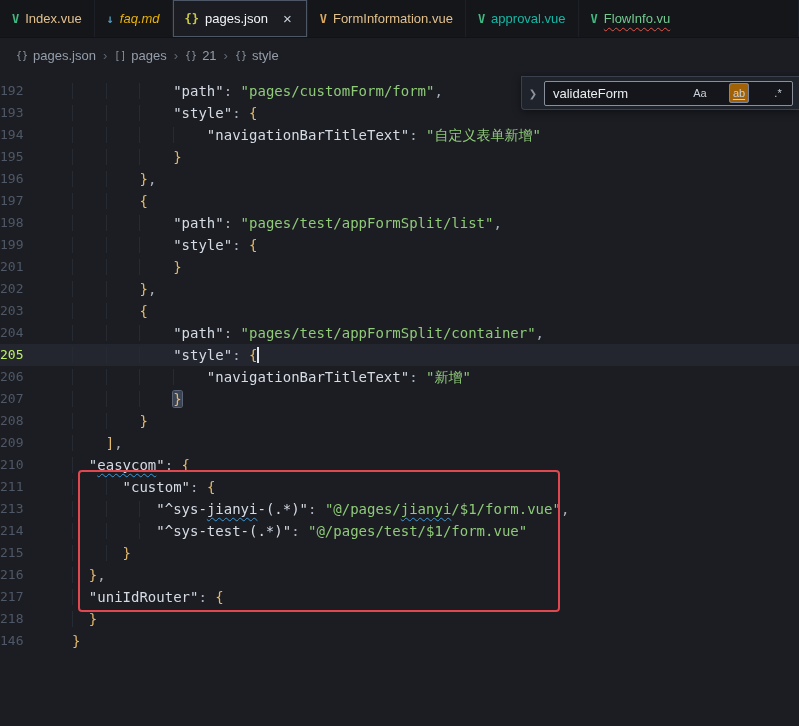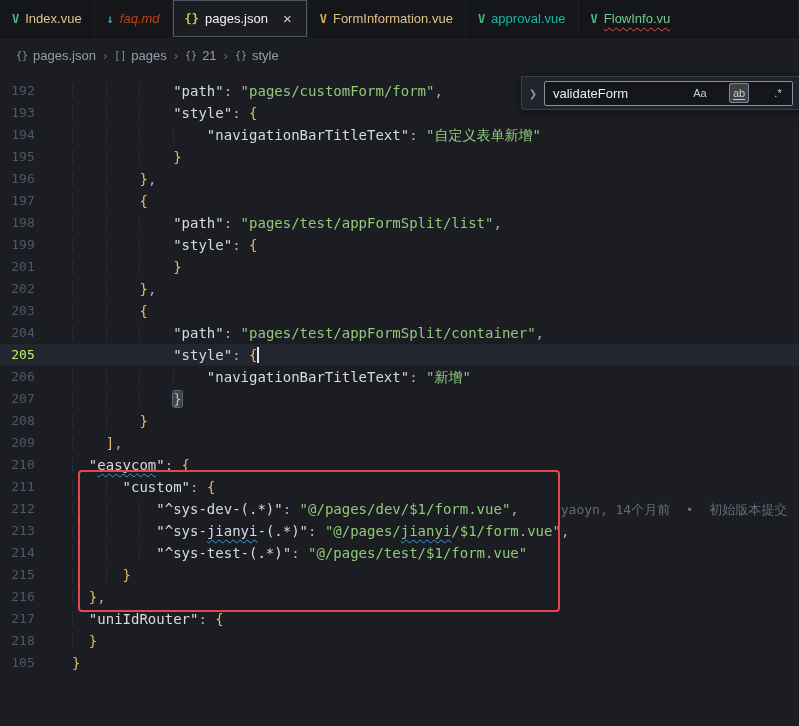--- a/index.html
+++ b/index.html
@@ -24,21 +24,21 @@
     color:#959ea9;background:#1b1d23}
   .bc-item{display:flex;align-items:center;gap:5px;cursor:pointer}
   .bc-icon{font-family:"DejaVu Sans Mono",monospace;font-size:10px;color:#8a929d}
   .bc-sep{color:#5f6773;font-size:13px;margin:0 1px}
 
   
   .editor{position:relative;height:654px;overflow:hidden}
   .code-area{padding-top:8px}
   .line{display:flex;height:22px;line-height:22px;font-family:"DejaVu Sans Mono",monospace;
     font-size:14px;white-space:pre}
-  .ln{flex:none;width:46px;text-align:center;font-size:13px;color:#4f5866;user-select:none}
+  .ln{flex:none;width:46px;text-align:left;font-size:13px;color:#4f5866;user-select:none}
   .line.current{background:#23262f}
   .line.current .ln{color:#bef264}
   .code{flex:1;padding-left:26px}
   .indent{background-image:repeating-linear-gradient(to right,#262a33 0,#262a33 1px,transparent 1px,transparent 4ch)}
   .tk.k{color:#d5dae3}
   .tk.s{color:#8fca78}
   .tk.b{color:#e2b86b}
   .tk.p{color:#a9b1be}
   .tk.sq{text-decoration:underline;text-decoration-style:wavy;text-decoration-color:#3f9bd8;
     text-underline-offset:3px;text-decoration-thickness:1px}
@@ -54,35 +54,35 @@
   .find-widget{position:absolute;top:4px;right:0;height:34px;display:flex;align-items:center;
     background:#1f232b;border:1px solid #3a414d;border-right:none;border-radius:0 0 0 4px;
     box-shadow:0 2px 8px rgba(0,0,0,.45);z-index:10;padding-right:6px}
   .find-chevron{width:22px;text-align:center;color:#8b939e;font-size:10px;cursor:pointer}
   .find-input-box{display:flex;align-items:center;height:25px;background:#14161b;
     border:1px solid #89909b;border-radius:2px;padding:0 4px 0 8px;gap:19px}
   .find-input{background:transparent;border:none;outline:none;color:#e9ecf1;font-size:13px;width:118px;
     font-family:"Liberation Sans",sans-serif}
   .toggle{width:20px;height:20px;border-radius:3px;display:flex;align-items:center;justify-content:center;
     color:#c9cfd8;font-size:11px;cursor:pointer}
-  .toggle.active{background:#404040;box-shadow:inset 0 0 0 1px #7b87a0}
+  .toggle.active{background:#a16207;box-shadow:inset 0 0 0 1px #7b87a0}
   .toggle.word{text-decoration:underline;text-underline-offset:2px}
 </style>
 </head>
 <body>
 
 <div class="window">
   <div class="tab-bar">
       <div class="tab">
         <span class="tab-icon" style="color: rgb(66, 184, 131);">V</span>
         <span class="tab-label" style="color: rgb(226, 192, 141);">Index.vue</span>
       </div>
       <div class="tab">
         <span class="tab-icon" style="color: rgb(81, 154, 186);">↓</span>
-        <span class="tab-label italic" style="color: #c2410c;">faq.md</span>
+        <span class="tab-label italic" style="color: #eab308;">faq.md</span>
       </div>
       <div class="tab active">
         <span class="tab-icon" style="color: rgb(203, 203, 65);">{}</span>
         <span class="tab-label" style="color: rgb(242, 244, 248);">pages.json</span>
         <span class="tab-close">×</span>
       </div>
       <div class="tab">
         <span class="tab-icon" style="color: rgb(217, 168, 95);">V</span>
         <span class="tab-label" style="color: rgb(226, 192, 141);">FormInformation.vue</span>
       </div>
@@ -130,28 +130,27 @@
         <div class="line"><div class="ln">202</div><div class="code"><span class="indent">        </span><span class="tk b">}</span><span class="tk p">,</span></div></div>
         <div class="line"><div class="ln">203</div><div class="code"><span class="indent">        </span><span class="tk b">{</span></div></div>
         <div class="line"><div class="ln">204</div><div class="code"><span class="indent">            </span><span class="tk k">"path"</span><span class="tk p">: </span><span class="tk s">"pages/test/appFormSplit/container"</span><span class="tk p">,</span></div></div>
         <div class="line current"><div class="ln">205</div><div class="code"><span class="indent">            </span><span class="tk k">"style"</span><span class="tk p">: </span><span class="tk b">{</span><span class="cursor"></span></div></div>
         <div class="line"><div class="ln">206</div><div class="code"><span class="indent">                </span><span class="tk k">"navigationBarTitleText"</span><span class="tk p">: </span><span class="tk s">"新增"</span></div></div>
         <div class="line"><div class="ln">207</div><div class="code"><span class="indent">            </span><span class="tk b match">}</span></div></div>
         <div class="line"><div class="ln">208</div><div class="code"><span class="indent">        </span><span class="tk b">}</span></div></div>
         <div class="line"><div class="ln">209</div><div class="code"><span class="indent">    </span><span class="tk b">]</span><span class="tk p">,</span></div></div>
         <div class="line"><div class="ln">210</div><div class="code"><span class="indent">  </span><span class="tk k">"</span><span class="tk k sq">easycom</span><span class="tk k">"</span><span class="tk p">: </span><span class="tk b">{</span></div></div>
         <div class="line"><div class="ln">211</div><div class="code"><span class="indent">      </span><span class="tk k">"custom"</span><span class="tk p">: </span><span class="tk b">{</span></div></div>
-        <div class="line"><div class="ln">212</div><div class="code"><span class="indent">          </span><span class="tk k">"^sys-dev-(.*)"</span><span class="tk p">: </span><span class="tk s">"@/pages/dev/$1/form.vue"</span><span class="tk p">,</span><span class="blame">yaoyn, 14个月前  •  初始版本提交</span></div></div>
         <div class="line"><div class="ln">213</div><div class="code"><span class="indent">          </span><span class="tk k">"^sys-</span><span class="tk k sq">jianyi</span><span class="tk k">-(.*)"</span><span class="tk p">: </span><span class="tk s">"@/pages/</span><span class="tk s sq">jianyi</span><span class="tk s">/$1/form.vue"</span><span class="tk p">,</span></div></div>
         <div class="line"><div class="ln">214</div><div class="code"><span class="indent">          </span><span class="tk k">"^sys-test-(.*)"</span><span class="tk p">: </span><span class="tk s">"@/pages/test/$1/form.vue"</span></div></div>
         <div class="line"><div class="ln">215</div><div class="code"><span class="indent">      </span><span class="tk b">}</span></div></div>
         <div class="line"><div class="ln">216</div><div class="code"><span class="indent">  </span><span class="tk b">}</span><span class="tk p">,</span></div></div>
         <div class="line"><div class="ln">217</div><div class="code"><span class="indent">  </span><span class="tk k">"uniIdRouter"</span><span class="tk p">: </span><span class="tk b">{</span></div></div>
         <div class="line"><div class="ln">218</div><div class="code"><span class="indent">  </span><span class="tk b">}</span></div></div>
-        <div class="line"><div class="ln">105</div><div class="code"><span class="tk b">}</span></div></div>
+        <div class="line"><div class="ln">146</div><div class="code"><span class="tk b">}</span></div></div>
       </div>
     <div class="annotation-box" style="border-color: rgb(224, 71, 79);"></div>
     <div class="find-widget">
       <span class="find-chevron">❯</span>
       <div class="find-input-box">
         <input class="find-input" readonly="" value="validateForm" style="">
         <span class="toggle">Aa</span>
         <span class="toggle active word">ab</span>
         <span class="toggle">.*</span>
       </div>

